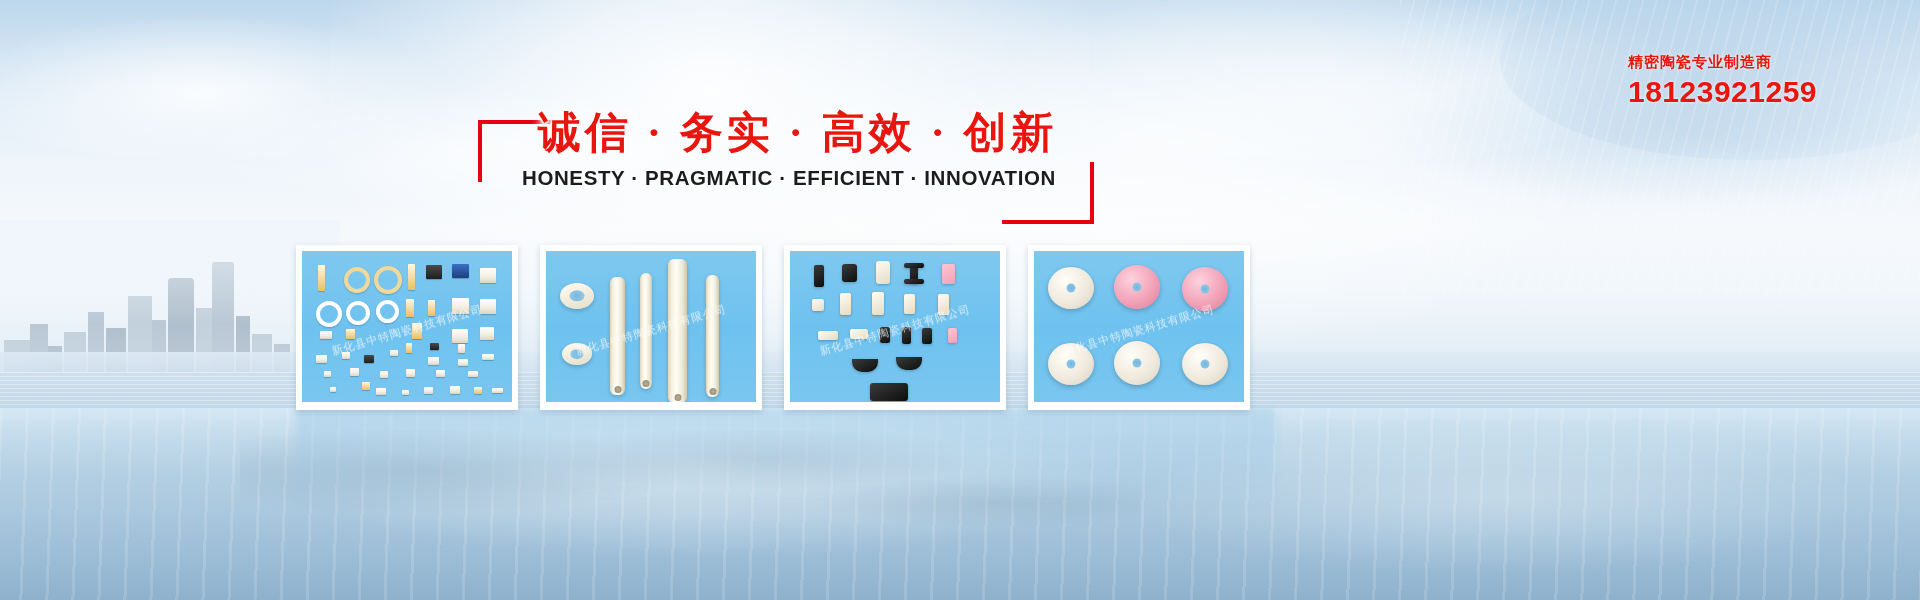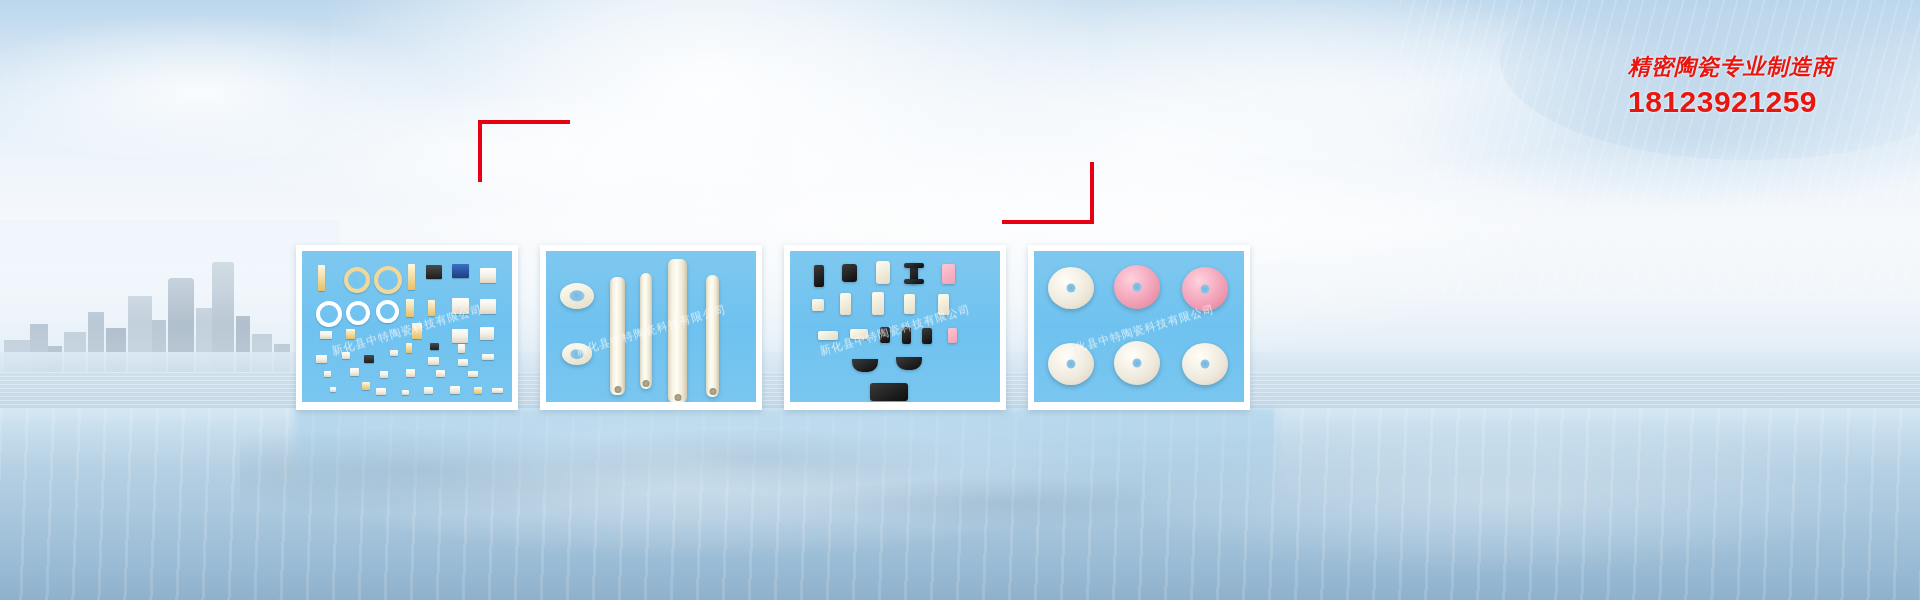--- a/index.html
+++ b/index.html
@@ -166,24 +166,23 @@
     position:absolute;left:38px;top:58px;width:546px;
     text-align:center;
     font-size:20.5px;font-weight:700;color:#1c1c1c;
     letter-spacing:.6px;white-space:nowrap;
     text-shadow:0 0 3px rgba(255,255,255,.95),0 0 6px rgba(255,255,255,.8);
   }
 
   
   .right-text{position:absolute;right:52px;top:52px;text-align:left;width:240px;}
   .rt-tag{
-    font-size:22px;font-weight:700;color:#e8160f;letter-spacing:1px;
+    font-size:15px;font-weight:700;color:#e8160f;letter-spacing:1px;
     white-space:nowrap;line-height:1.35;
     text-shadow:0 0 3px rgba(255,255,255,.9);
-    font-style:italic;
   }
   .rt-hot{
     margin-top:18px;font-size:21px;font-weight:700;color:#e8160f;
     letter-spacing:.5px;white-space:nowrap;
     text-shadow:0 0 3px rgba(255,255,255,.9);
   }
   .rt-phone{
     margin-top:3px;font-size:30px;font-weight:700;color:#e8160f;
     letter-spacing:.5px;white-space:nowrap;
     text-shadow:0 0 3px rgba(255,255,255,.9);
@@ -293,20 +292,22 @@
 
   <div class="slogan-block">
     <span class="bracket br-tl">
       <i class="h"></i>
         <i class="v"></i>
     </span>
     <span class="bracket br-br">
       <i class="h"></i>
         <i class="v"></i>
     </span>
+    <div class="slogan-cn">诚信 · 务实 · 高效 · 创新</div>
+    <div class="slogan-en">HONESTY · PRAGMATIC · EFFICIENT · INNOVATION</div>
   </div>
 
   <div class="right-text">
     <div class="rt-tag">精密陶瓷专业制造商</div>
     <div class="rt-phone">18123921259</div>
   </div>
 
   <div class="panels">
 
     <div class="panel">

